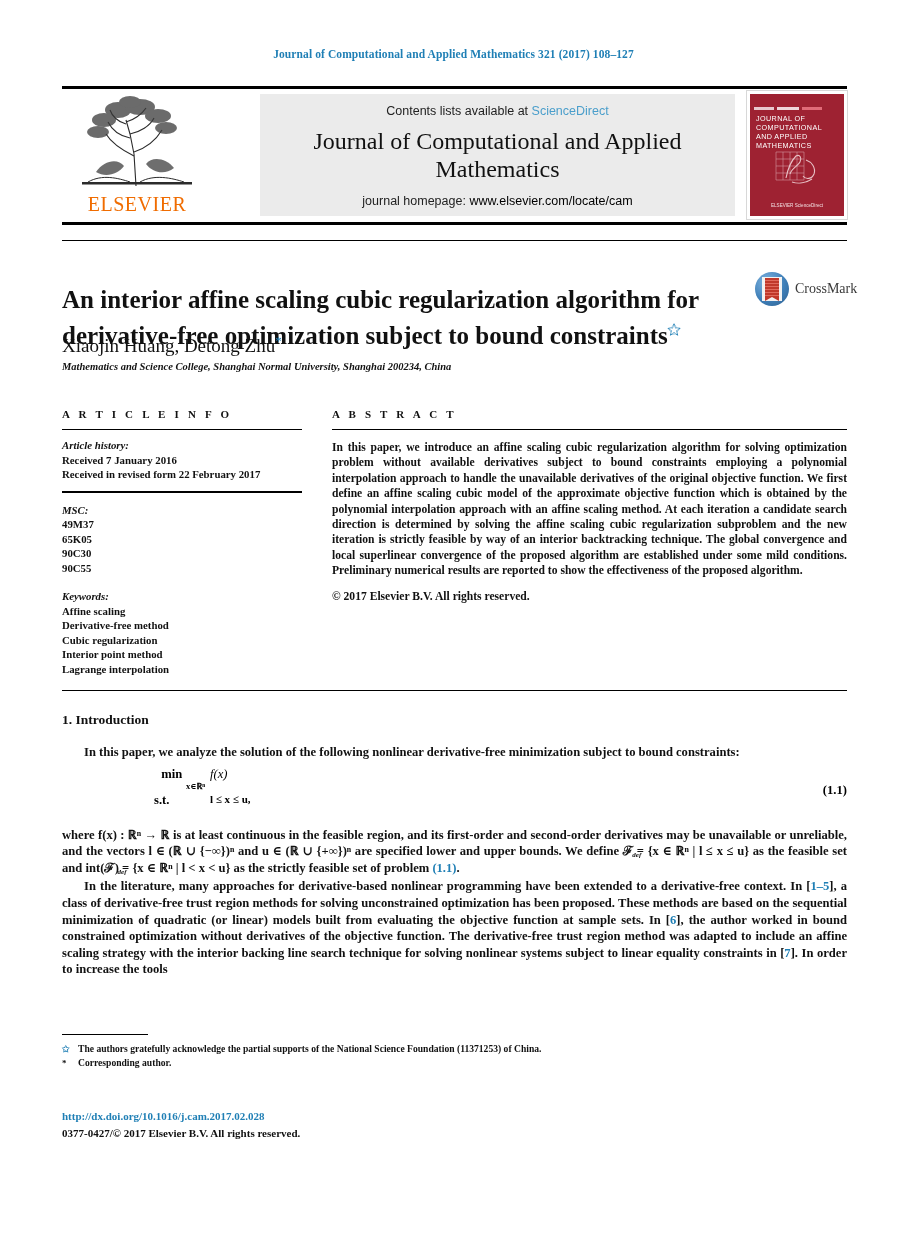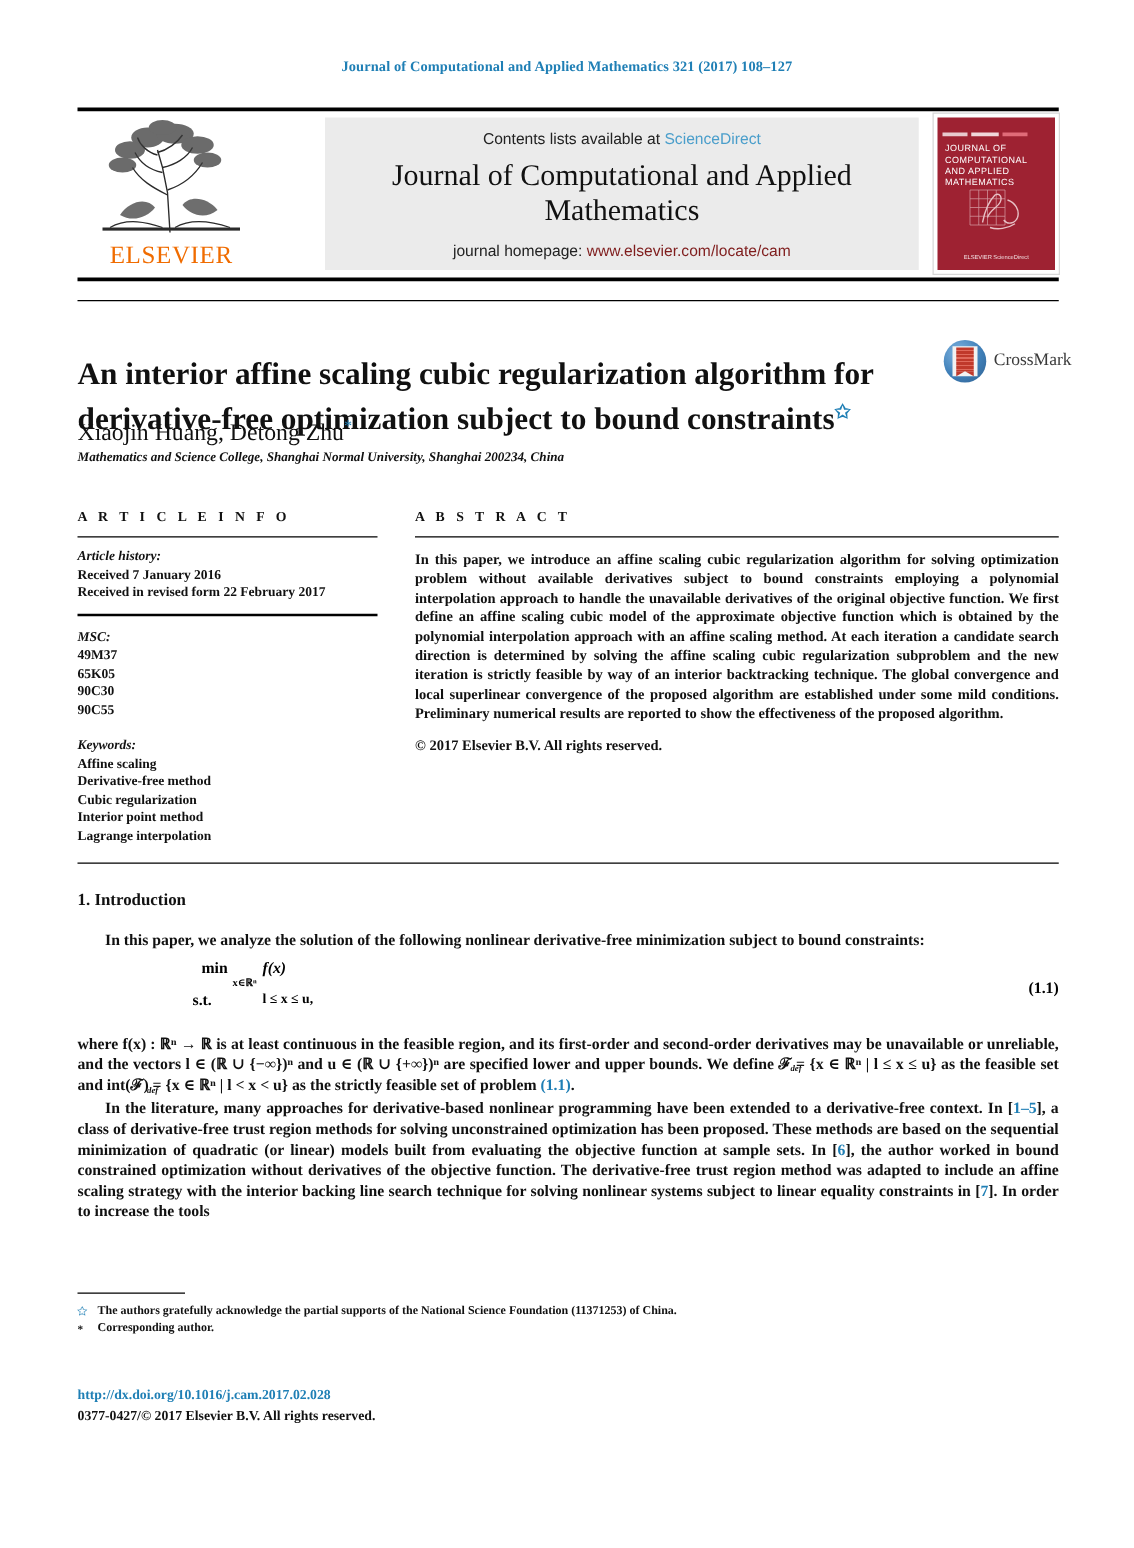--- a/index.html
+++ b/index.html
@@ -71,21 +71,21 @@
     font-size: 24px;
     line-height: 28px;
     color: #111;
   }
   .homepage-line {
     margin-top: 11px;
     font-family: "Liberation Sans", sans-serif;
     font-size: 12.5px;
     color: #222;
   }
-  .homepage-line a { color: #7f1d1d; text-decoration: none; }
+  .homepage-line a { color: #000000; text-decoration: none; }
 
   .cover-thumb {
     position: absolute; left: 684px; top: 4px;
     width: 100px; height: 128px;
     background: #ffffff;
     border: 1px solid #d8d8d8;
     overflow: hidden;
   }
   .cover-inner {
     position: absolute; left: 3px; top: 3px;
@@ -251,21 +251,21 @@
     font-size: 12.6px; font-weight: bold; line-height: 15px;
     text-align: center;
   }
   .eq-min .sub { display: block; font-size: 8.4px; line-height: 9px; margin-left: 48px; }
   .eq-st {
     position: absolute; left: 92px; top: 26px;
     font-size: 12.6px; font-weight: bold; text-align: right;
   }
   .eq-rhs1 {
     position: absolute; left: 148px; top: 0;
-    font-size: 12.6px; font-weight: bold; font-style: italic;
+    font-size: 12.6px; font-weight: normal; font-style: italic;
   }
   .eq-rhs2 {
     position: absolute; left: 148px; top: 26px;
     font-size: 11px; font-weight: bold;
   }
   .eq-num {
     position: absolute; right: 0; top: 16px;
     font-size: 12.6px; font-weight: bold;
   }
   .defeq { position: relative; display: inline-block; }

